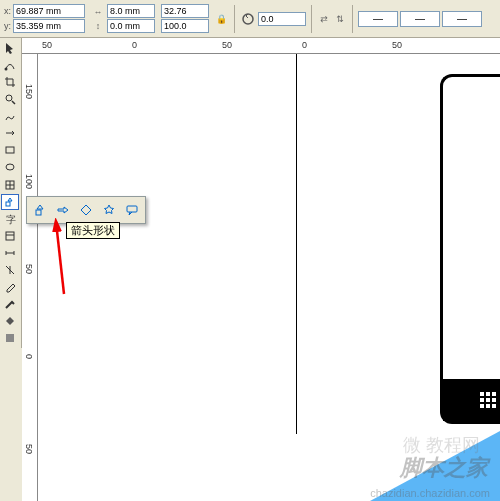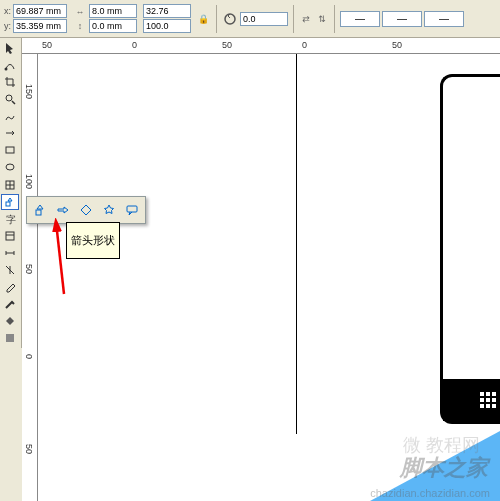--- a/index.html
+++ b/index.html
@@ -1,32 +1,32 @@
 <!DOCTYPE html>
 <html><head>
 <meta charset="utf-8">
 <style>
 *{box-sizing:border-box;margin:0;padding:0;font-family:Tahoma,Arial,sans-serif;font-size:10px}
 body{width:500px;height:501px;background:#ece9d8;overflow:hidden;position:relative}
 .prop-bar{height:38px;background:#ece9d8;border-bottom:1px solid #aca899;display:flex;align-items:center;padding:2px 4px;gap:2px}
 .coord-block{display:flex;flex-direction:column;gap:1px;margin-right:4px}
 .coord-row{display:flex;align-items:center;gap:2px}
 .lbl{color:#555;font-size:9px}
-.nfield{width:54px;height:14px;background:#fff;border:1px solid #7f9db9;font-size:9px;padding:0 2px;display:flex;align-items:center}
+.nfield{width:72px;height:14px;background:#fff;border:1px solid #7f9db9;font-size:9px;padding:0 2px;display:flex;align-items:center}
 .nfield.sm{width:48px}
 .ico{width:14px;height:14px;display:inline-flex;align-items:center;justify-content:center;color:#666;font-size:9px}
 .vsep{width:1px;height:28px;background:#aca899;margin:0 3px}
 .rot-ico{width:16px;height:16px}
 .combo{width:40px;height:16px;background:#fff;border:1px solid #7f9db9;display:flex;align-items:center;justify-content:center}
 .toolbox{position:absolute;left:0;top:38px;width:22px;background:#ece9d8;border-right:1px solid #aca899;display:flex;flex-direction:column;gap:1px;padding:2px 1px;height:310px}
 .tbtn{width:18px;height:18px;background:#ece9d8;border:1px solid transparent;display:flex;align-items:center;justify-content:center;cursor:pointer}
 .tbtn.active{background:#fff;border:1px solid #316ac5}
 .flyout{position:absolute;left:26px;top:196px;background:#ece9d8;border:1px solid #919b9c;padding:3px;display:flex;gap:3px;box-shadow:2px 2px 3px rgba(0,0,0,.3)}
 .fbtn{width:20px;height:20px;border:1px solid transparent;display:flex;align-items:center;justify-content:center;cursor:pointer}
-.tooltip{position:absolute;left:66px;top:222px;background:#ffffe1;border:1px solid #000;padding:10px 4px;font-size:11px}
+.tooltip{position:absolute;left:66px;top:222px;background:#ffffe1;border:1px solid #000;padding:0 4px;font-size:11px}
 .ruler-h{position:absolute;left:22px;top:38px;right:0;height:16px;background:#fff;border-bottom:1px solid #888}
 .ruler-v{position:absolute;left:22px;top:54px;width:16px;bottom:0;background:#fff;border-right:1px solid #888}
 .rtick{position:absolute;font-size:9px;color:#333}
 .canvas{position:absolute;left:38px;top:54px;right:0;bottom:0;background:#fff}
 .page-edge{position:absolute;left:258px;top:0;width:1px;height:380px;background:#000}
 .phone{position:absolute;right:0;top:20px;width:60px;height:350px;border:3px solid #000;border-right:none;border-radius:12px 0 0 12px;background:#fff}
 .phone-bot{position:absolute;bottom:0;left:0;right:0;height:42px;background:#000;display:flex;align-items:center;justify-content:flex-end;padding-right:4px}
 .dots{display:grid;grid-template-columns:repeat(3,4px);gap:2px}
 .dot{width:4px;height:4px;background:#fff}
 .arrow{position:absolute;left:52px;top:218px}

